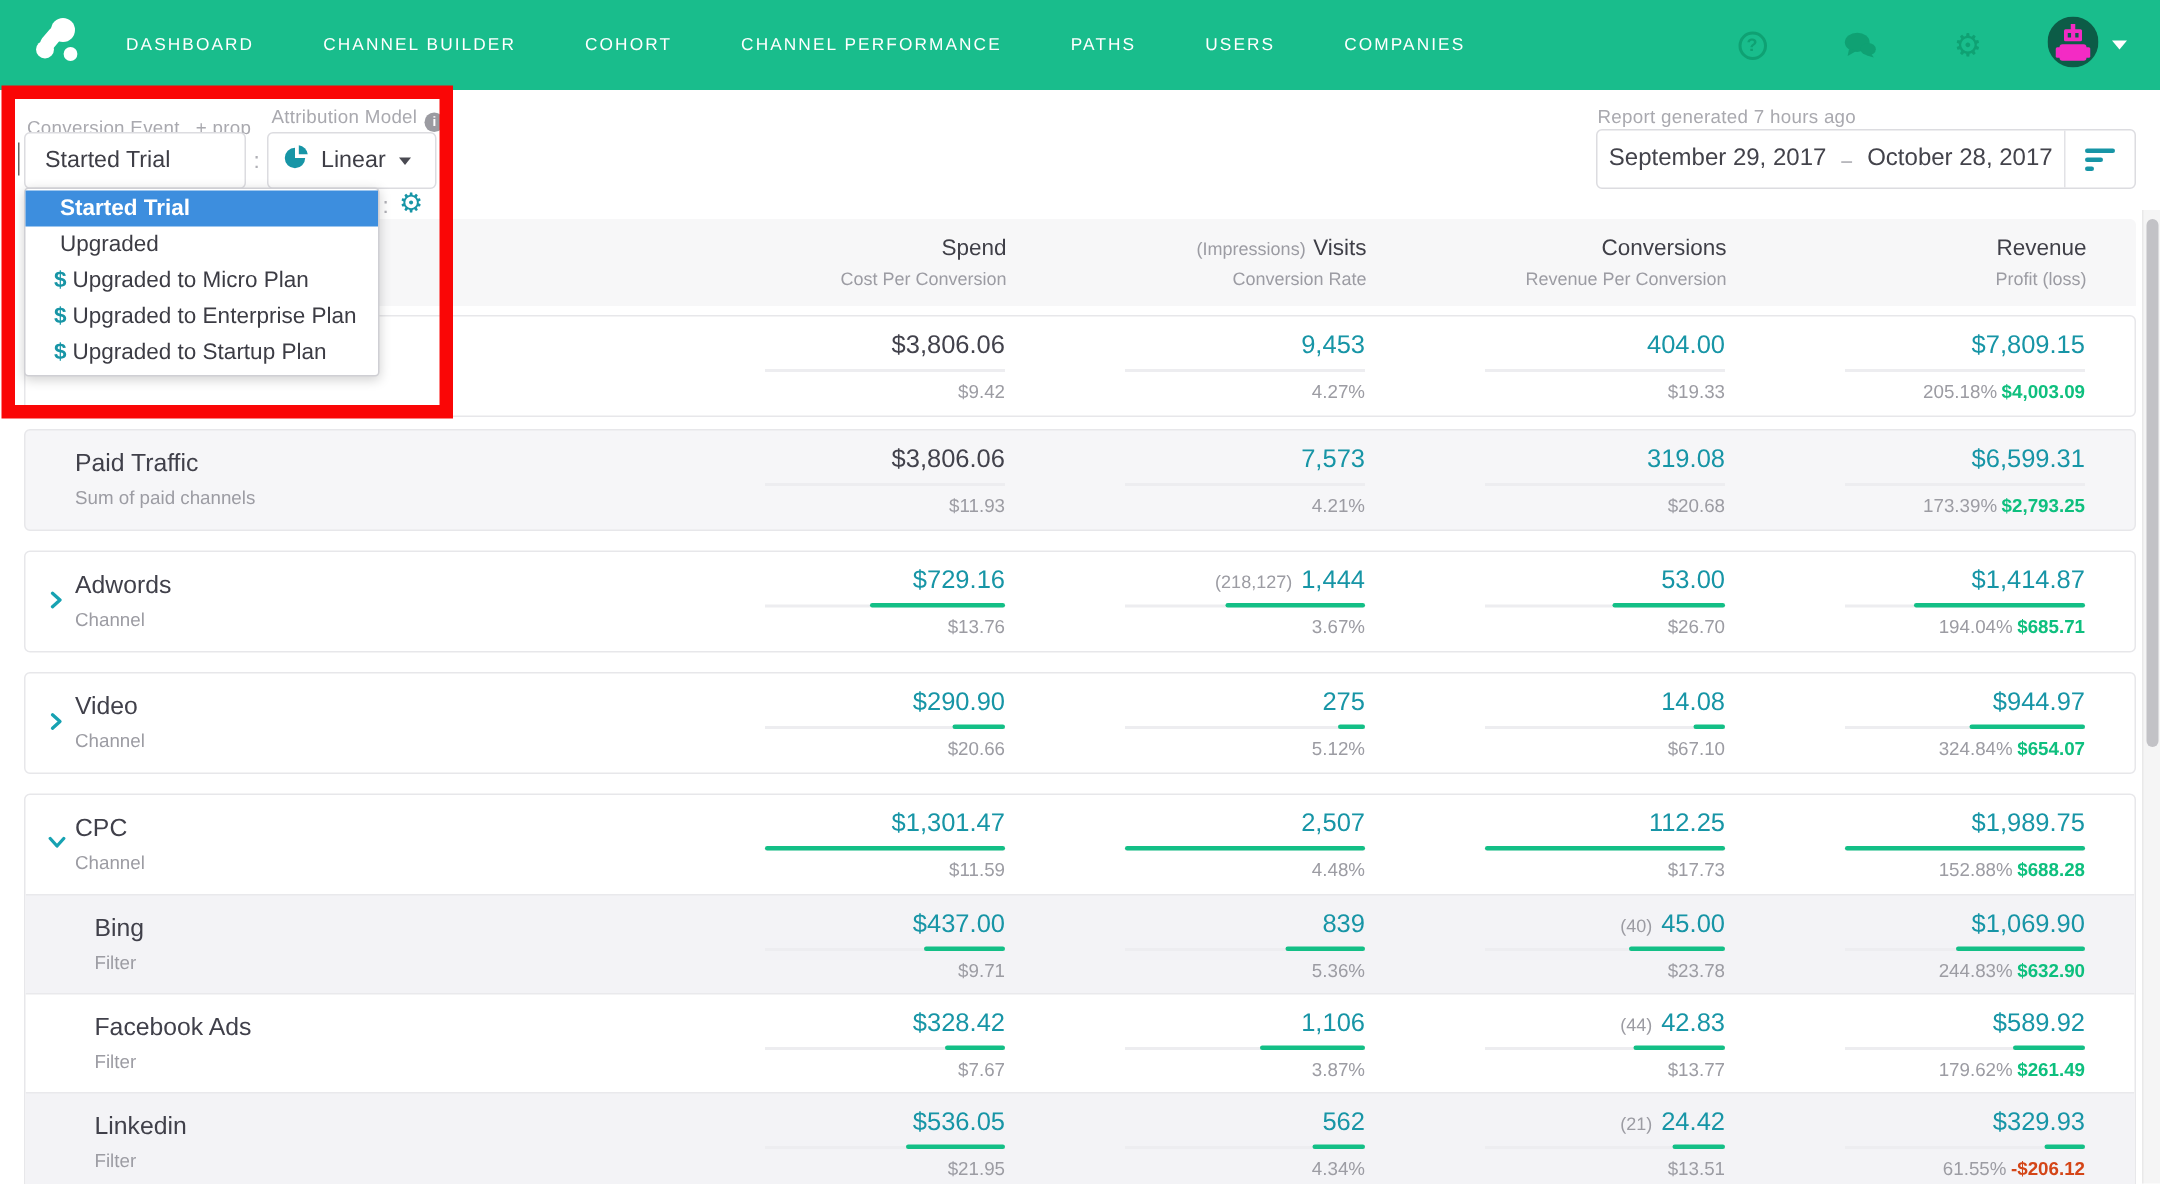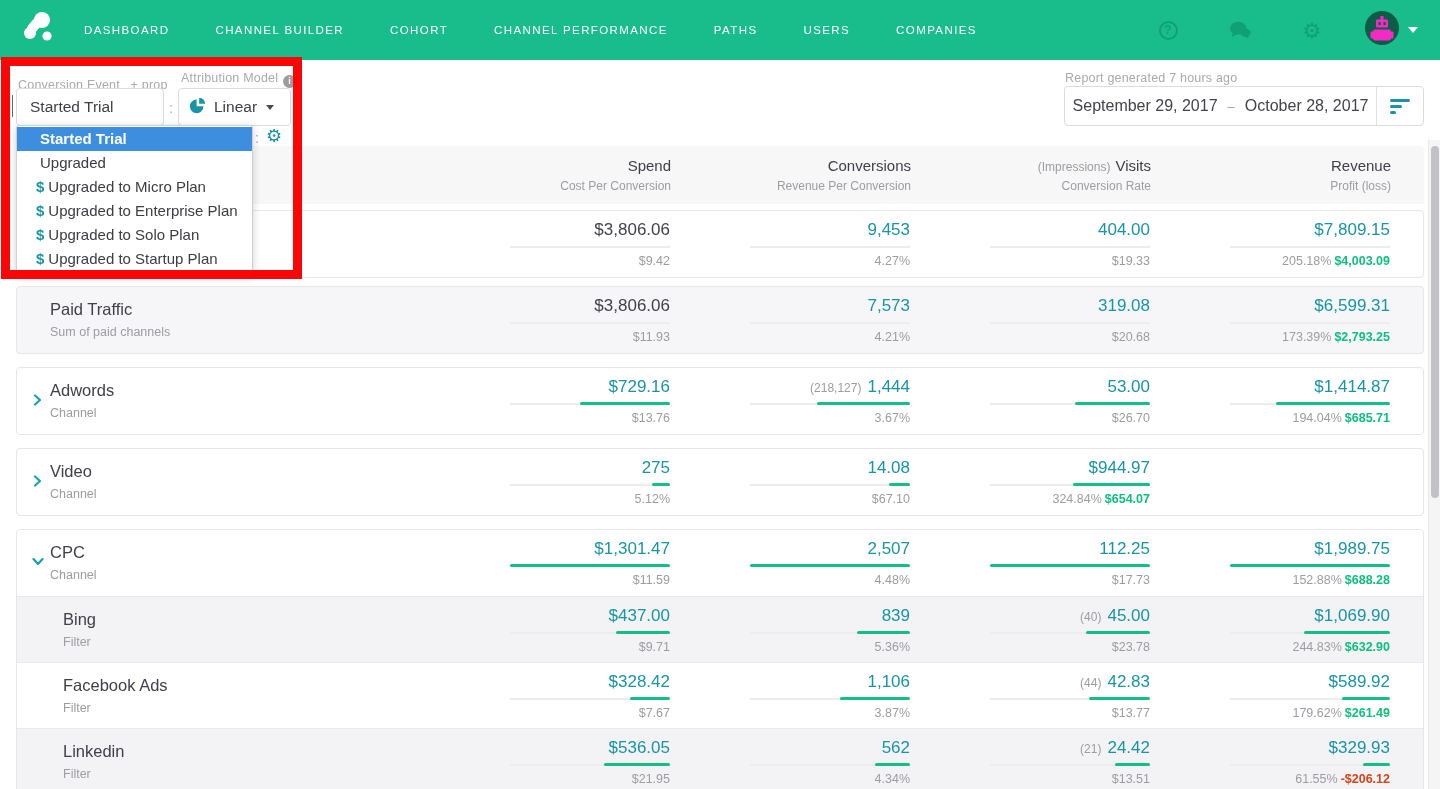--- a/index.html
+++ b/index.html
@@ -201,23 +201,20 @@
   <div class="dd-item">
     <span class="cash"></span><span>Upgraded</span>
   </div>
   <div class="dd-item">
     <span class="cash">$</span><span>Upgraded to Micro Plan</span>
   </div>
   <div class="dd-item">
     <span class="cash">$</span><span>Upgraded to Enterprise Plan</span>
   </div>
   <div class="dd-item">
-    <span class="cash">$</span><span>Upgraded to Solo Plan</span>
-  </div>
-  <div class="dd-item">
     <span class="cash">$</span><span>Upgraded to Startup Plan</span>
   </div>
 </div>
 
 <div class="ctl-label" id="report-label">Report generated 7 hours ago</div>
 <div class="datebox">
   <span class="dates">
     <span>September 29, 2017</span>
     <span class="dash">–</span>
     <span>October 28, 2017</span>
@@ -232,26 +229,26 @@
 
 <div class="tablearea">
 
   <div class="thead">
     <div class="cells">
       <div class="hcell">
         <div class="hmain">Spend</div>
         <div class="hsub">Cost Per Conversion</div>
       </div>
       <div class="hcell">
+        <div class="hmain"><span class="hpre">(Impressions)</span><span>Visits</span></div>
+        <div class="hsub">Conversion Rate</div>
+      </div>
+      <div class="hcell">
         <div class="hmain">Conversions</div>
         <div class="hsub">Revenue Per Conversion</div>
-      </div>
-      <div class="hcell">
-        <div class="hmain"><span class="hpre">(Impressions)</span><span>Visits</span></div>
-        <div class="hsub">Conversion Rate</div>
       </div>
       <div class="hcell">
         <div class="hmain">Revenue</div>
         <div class="hsub">Profit (loss)</div>
       </div>
     </div>
   </div>
 
   <div class="card gap6">
     <div class="rleft">
@@ -374,20 +371,27 @@
       <span class="chev">
         <svg width="11" height="12" viewBox="0 0 11 12">
             <polyline points="3,1.5 8,6 3,10.5" fill="none" stroke="#17a2b2" stroke-width="2.2" stroke-linecap="round" stroke-linejoin="round"></polyline>
           </svg>
       </span>
       <div class="rname">Video</div>
       <div class="rsub">Channel</div>
     </div>
     <div class="cells">
       <div class="cell">
+        <div class="vmain"><span class="v">$290.90</span></div>
+        <div class="line">
+            <span class="fill" style="width: 22%;"></span>
+          </div>
+        <div class="vsub">$20.66</div>
+      </div>
+      <div class="cell">
         <div class="vmain"><span class="pre"></span><span class="v">275</span></div>
         <div class="line">
             <span class="fill" style="width: 11%;"></span>
           </div>
         <div class="vsub">5.12%</div>
       </div>
       <div class="cell">
         <div class="vmain"><span class="pre"></span><span class="v">14.08</span></div>
         <div class="line">
             <span class="fill" style="width: 13%;"></span>

